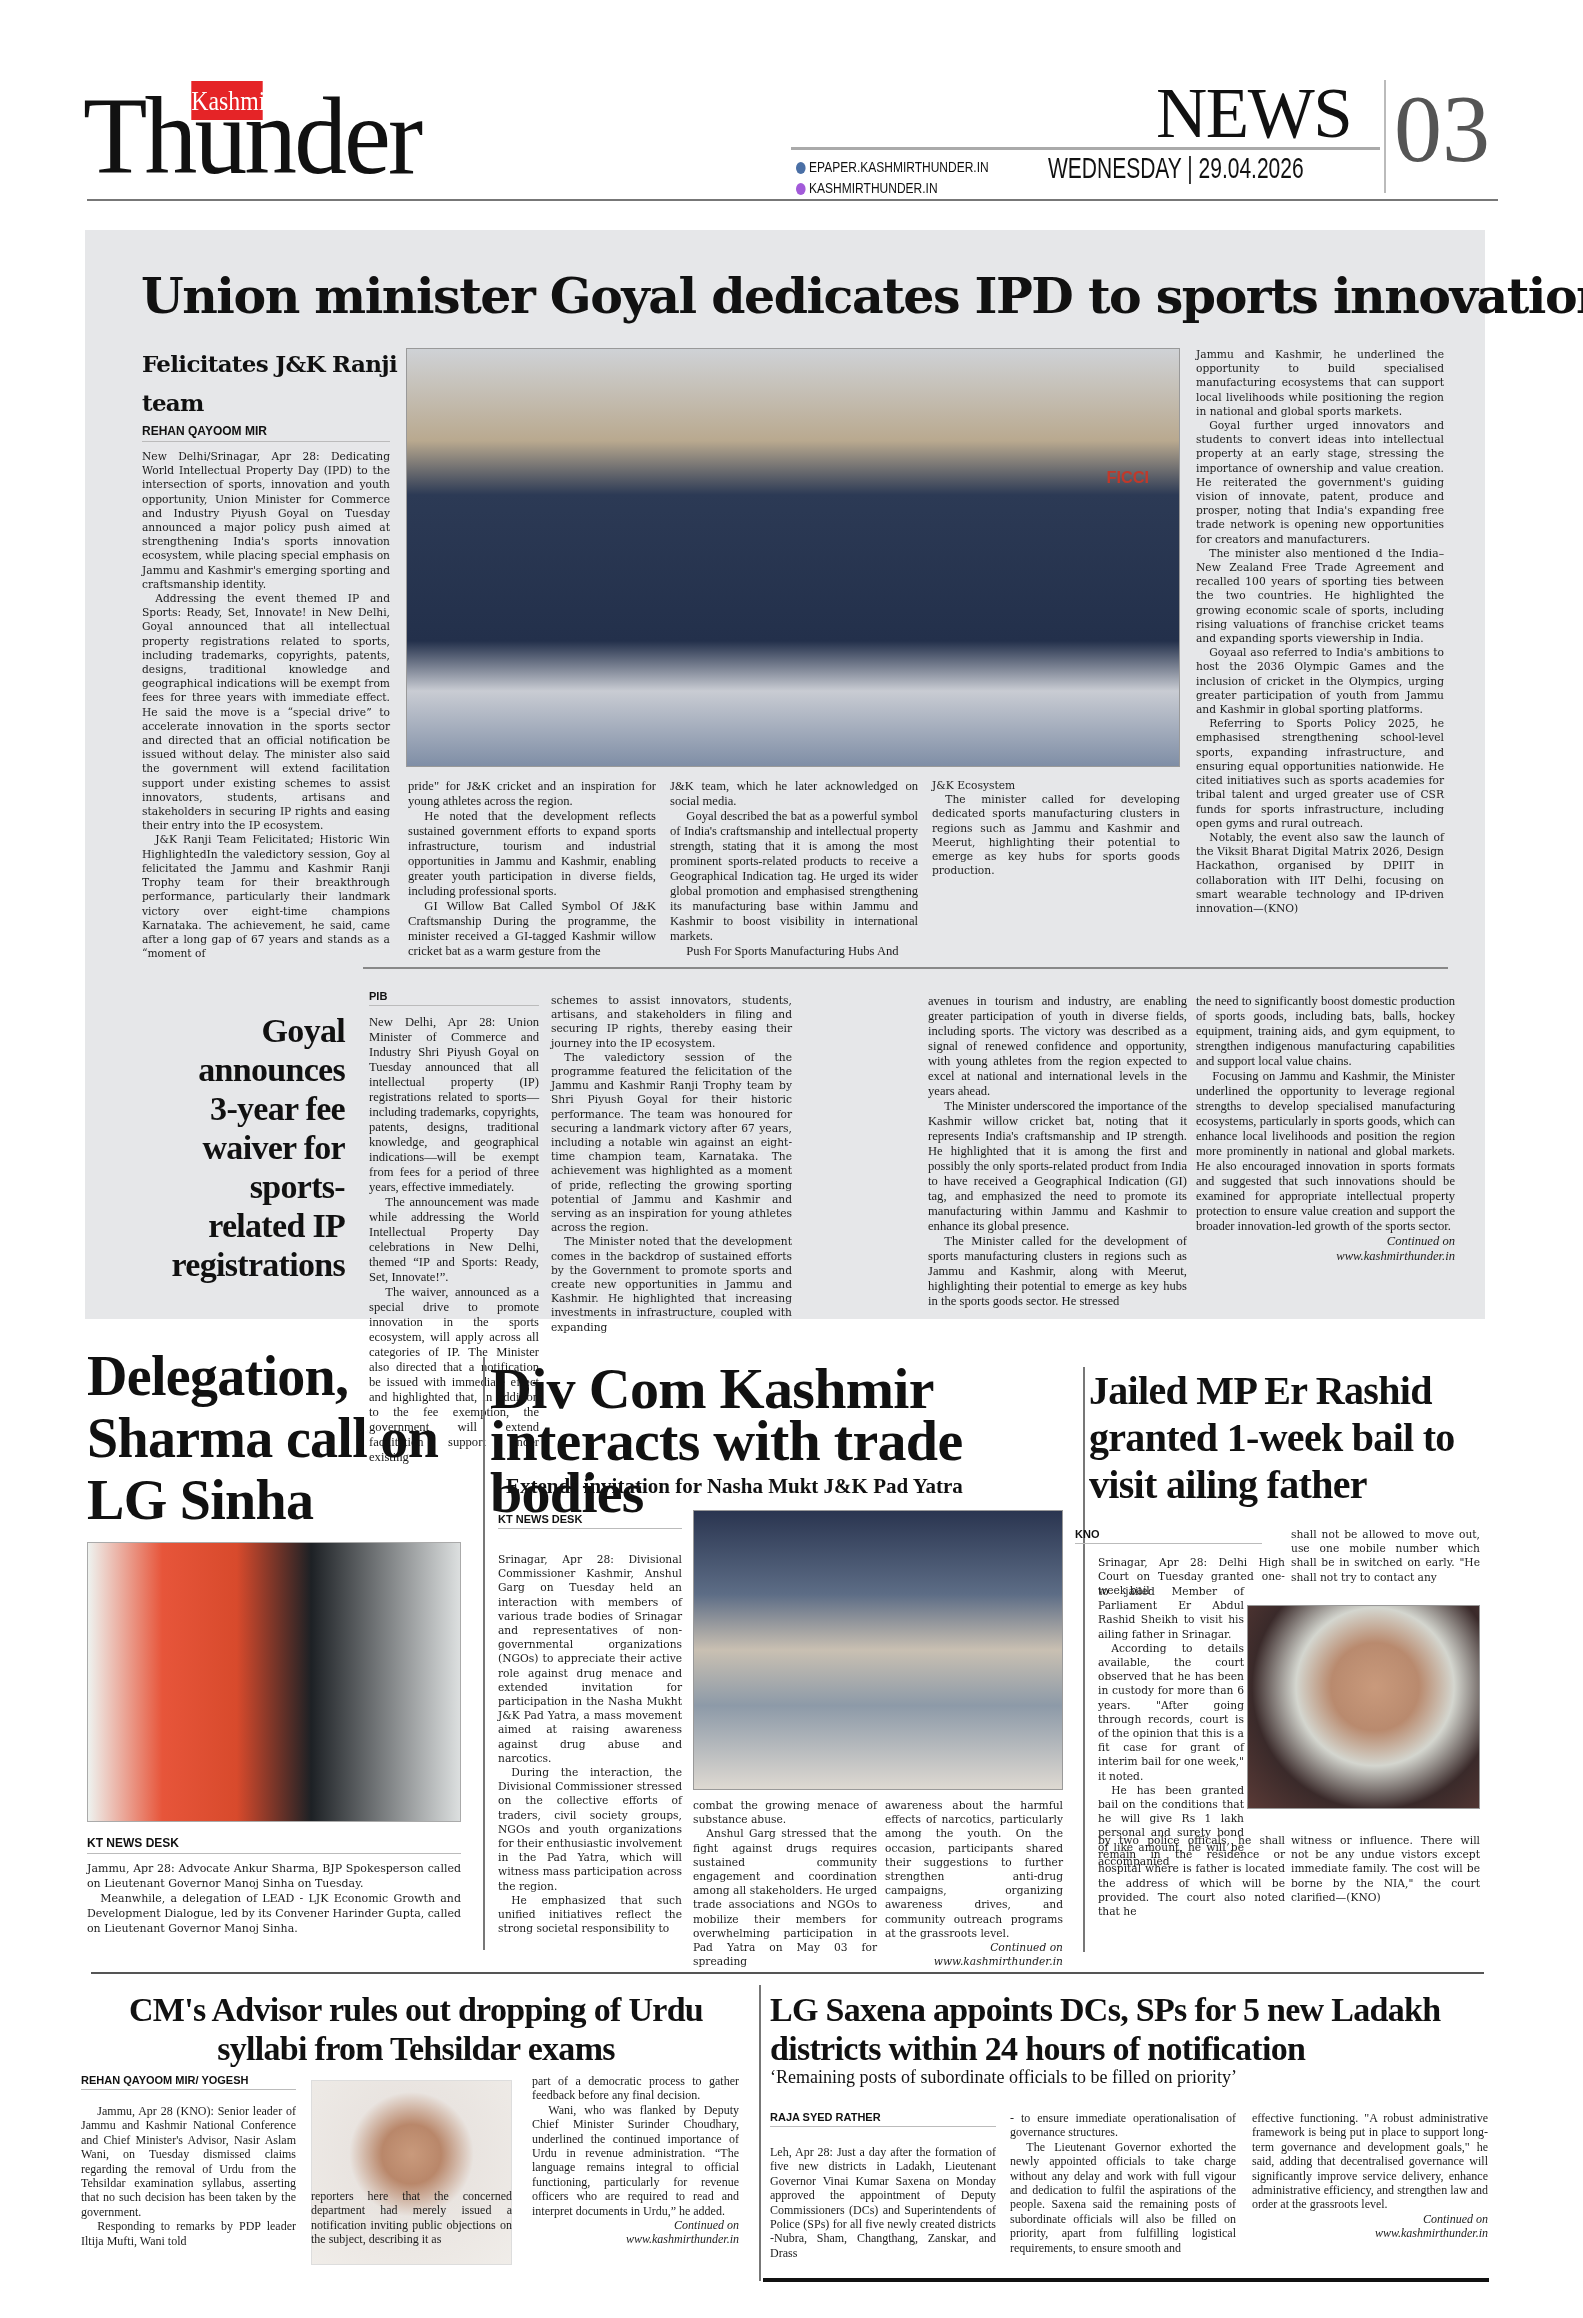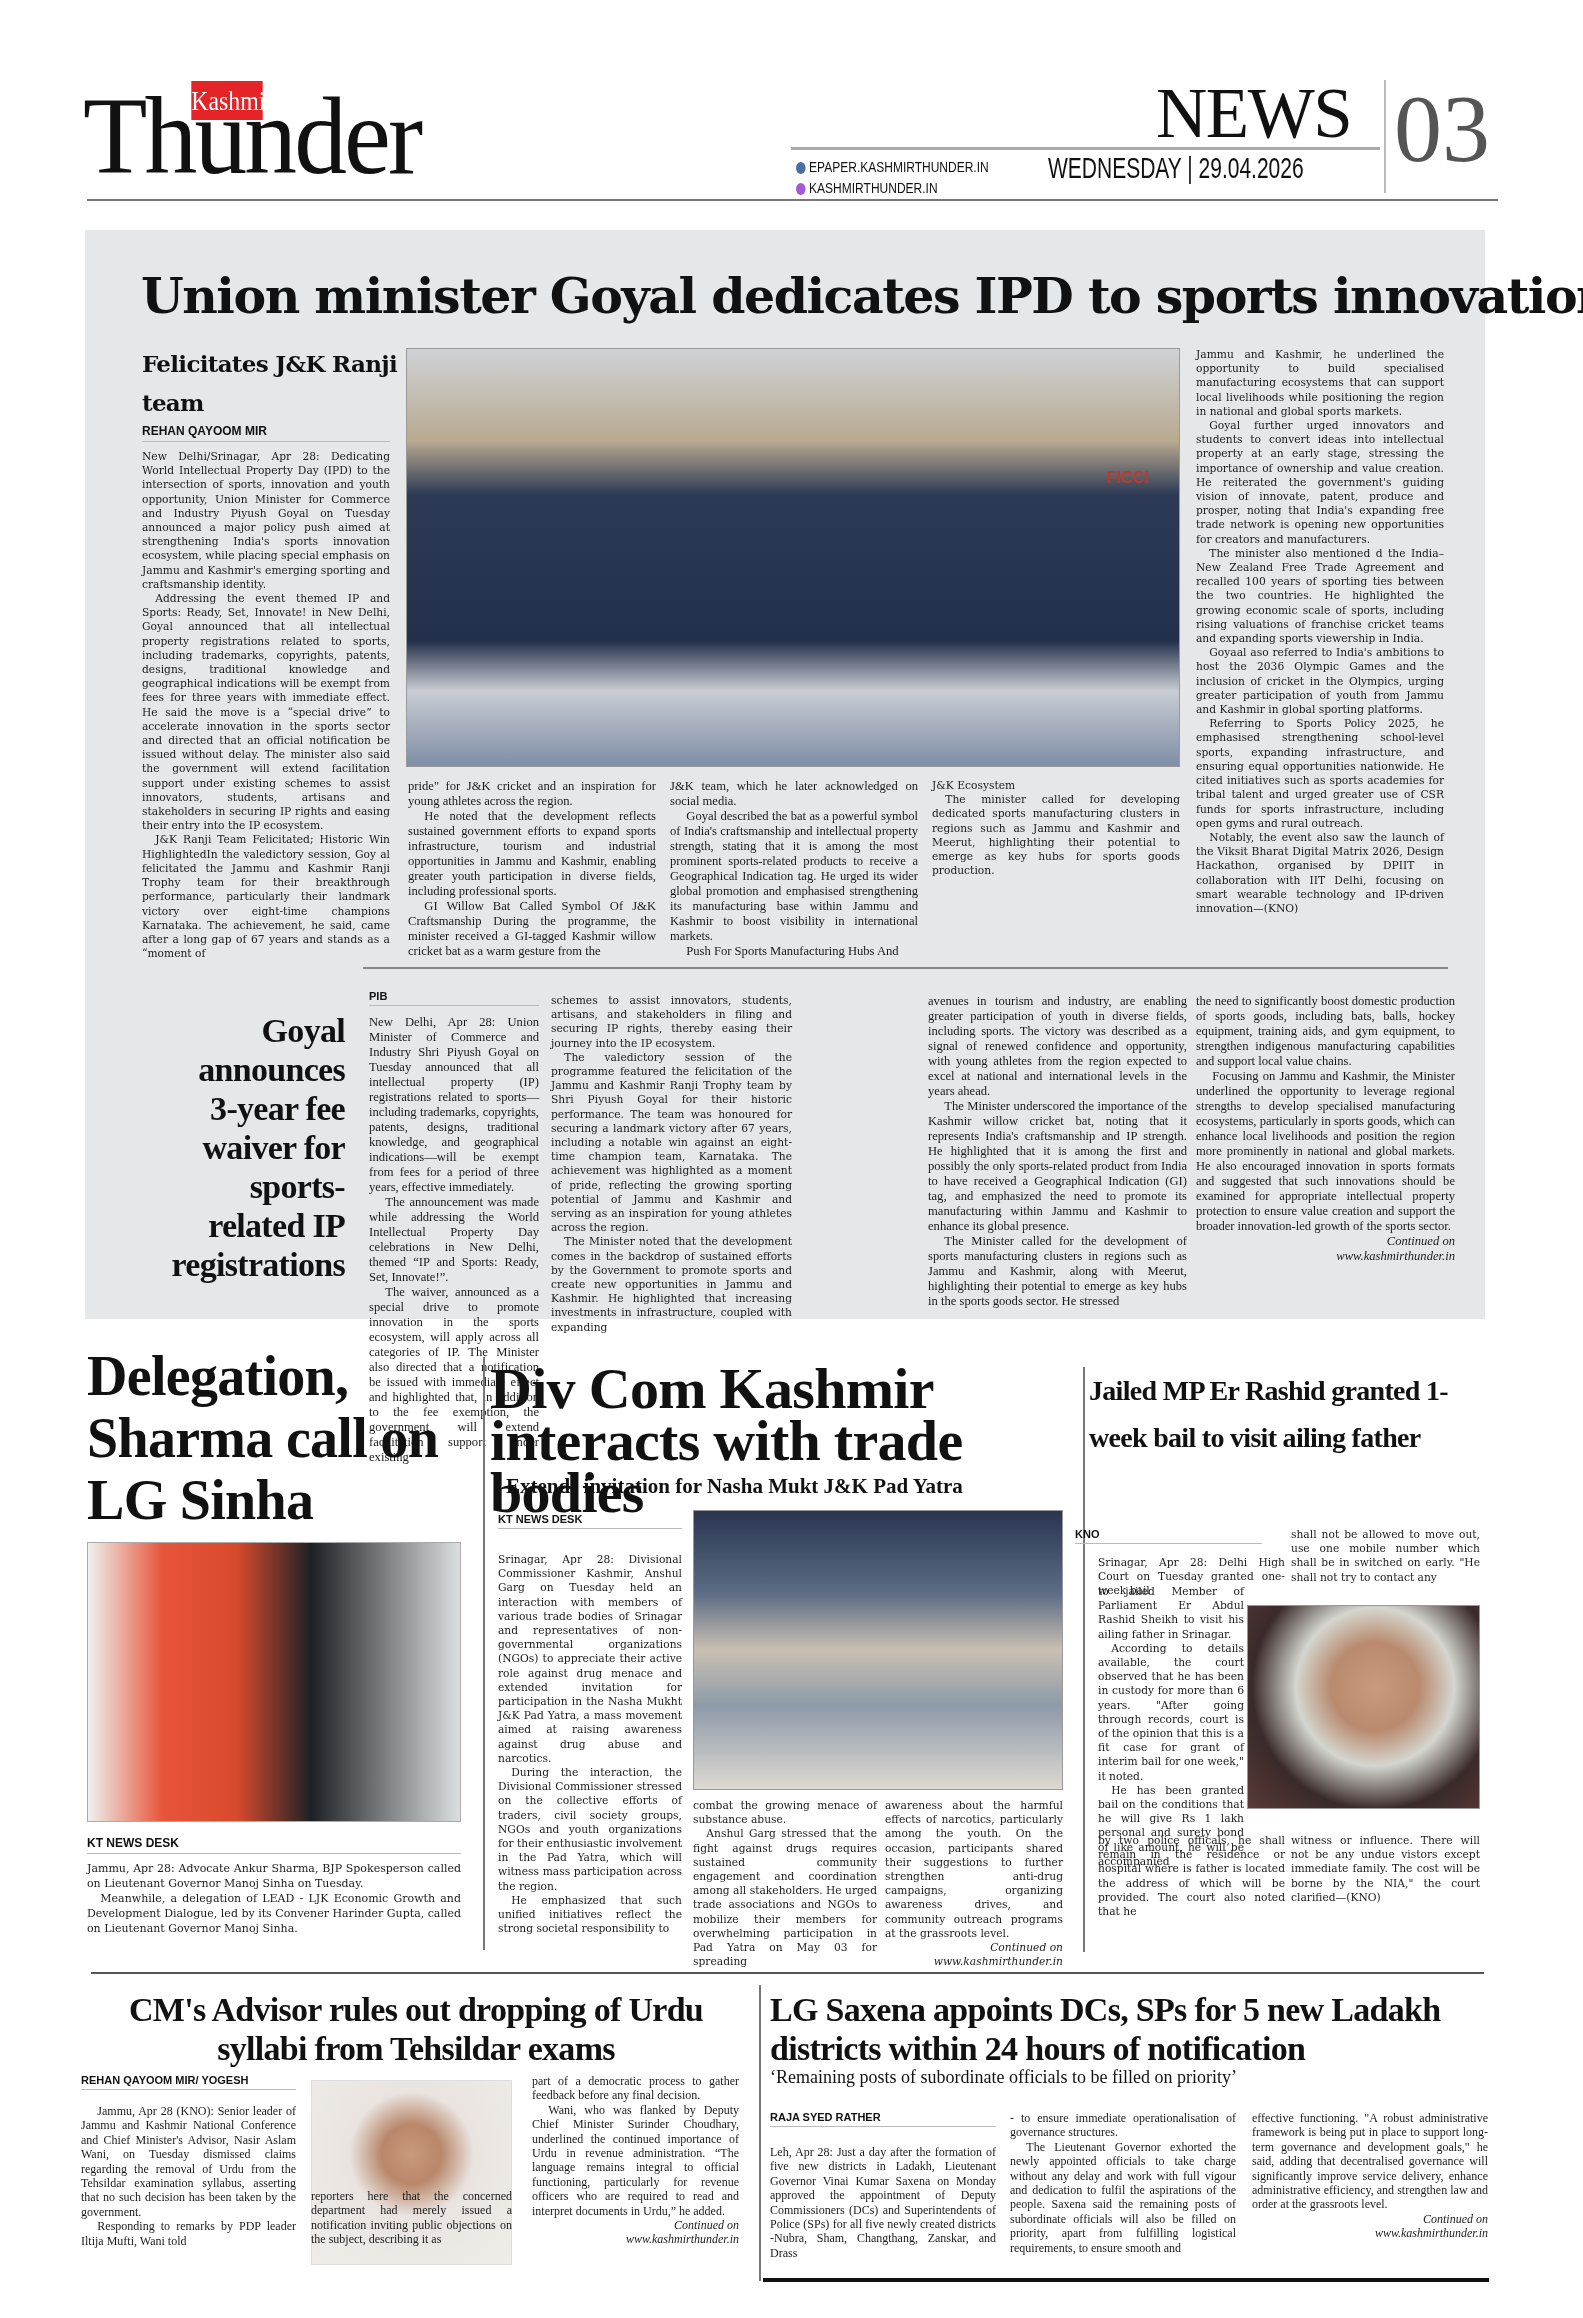--- a/index.html
+++ b/index.html
@@ -150,21 +150,21 @@
 <div class="abs body-txt" style="left:885px;top:1799px;width:178px;">
   <p class="first">awareness about the harmful effects of narcotics, particularly among the youth. On the occasion, participants shared their suggestions to further strengthen anti-drug campaigns, organizing awareness drives, and community outreach programs at the grassroots level.</p>
   <div class="cont">
     <div>Continued on</div>
     <div>www.kashmirthunder.in</div>
   </div>
 </div>
 
 <div class="abs divider-v" style="left:1083px;top:1367px;height:585px;"></div>
 
-<div class="abs big-hl" style="left:1089px;top:1367px;width:400px;font-size:28px;line-height:47px;">Jailed MP Er Rashid granted 1-week bail to visit ailing father</div>
+<div class="abs big-hl" style="left:1089px;top:1367px;width:400px;font-size:40px;line-height:47px;">Jailed MP Er Rashid granted 1-week bail to visit ailing father</div>
 <div class="abs byline" style="left:1075px;top:1528px;width:187px;font-size:11px;">KNO</div>
 <div class="abs body-txt" style="left:1098px;top:1556px;width:187px;">Srinagar, Apr 28: Delhi High Court on Tuesday granted one-week bail</div>
 <div class="abs body-txt" style="left:1098px;top:1585px;width:146px;">
   <p class="first">to jailed Member of Parliament Er Abdul Rashid Sheikh to visit his ailing father in Srinagar.</p>
   <p>According to details available, the court observed that he has been in custody for more than 6 years. "After going through records, court is of the opinion that this is a fit case for grant of interim bail for one week," it noted.</p>
   <p>He has been granted bail on the conditions that he will give Rs 1 lakh personal and surety bond of like amount, he will be accompanied</p>
 </div>
 <div class="abs body-txt" style="left:1098px;top:1834px;width:187px;">by two police officals, he shall remain in the residence or hospital where is father is located the address of which will be provided. The court also noted that he</div>
 <div class="abs body-txt" style="left:1291px;top:1528px;width:189px;">shall not be allowed to move out, use one mobile number which shall be in switched on early. "He shall not try to contact any</div>
 <div class="abs photo" style="left:1247px;top:1605px;width:233px;height:204px;background:radial-gradient(circle at 55% 40%,#c99a7c 0%,#b98a6e 25%,#d4d6cf 45%,#3a2a2a 70%,#5a3a36 100%);"></div>

